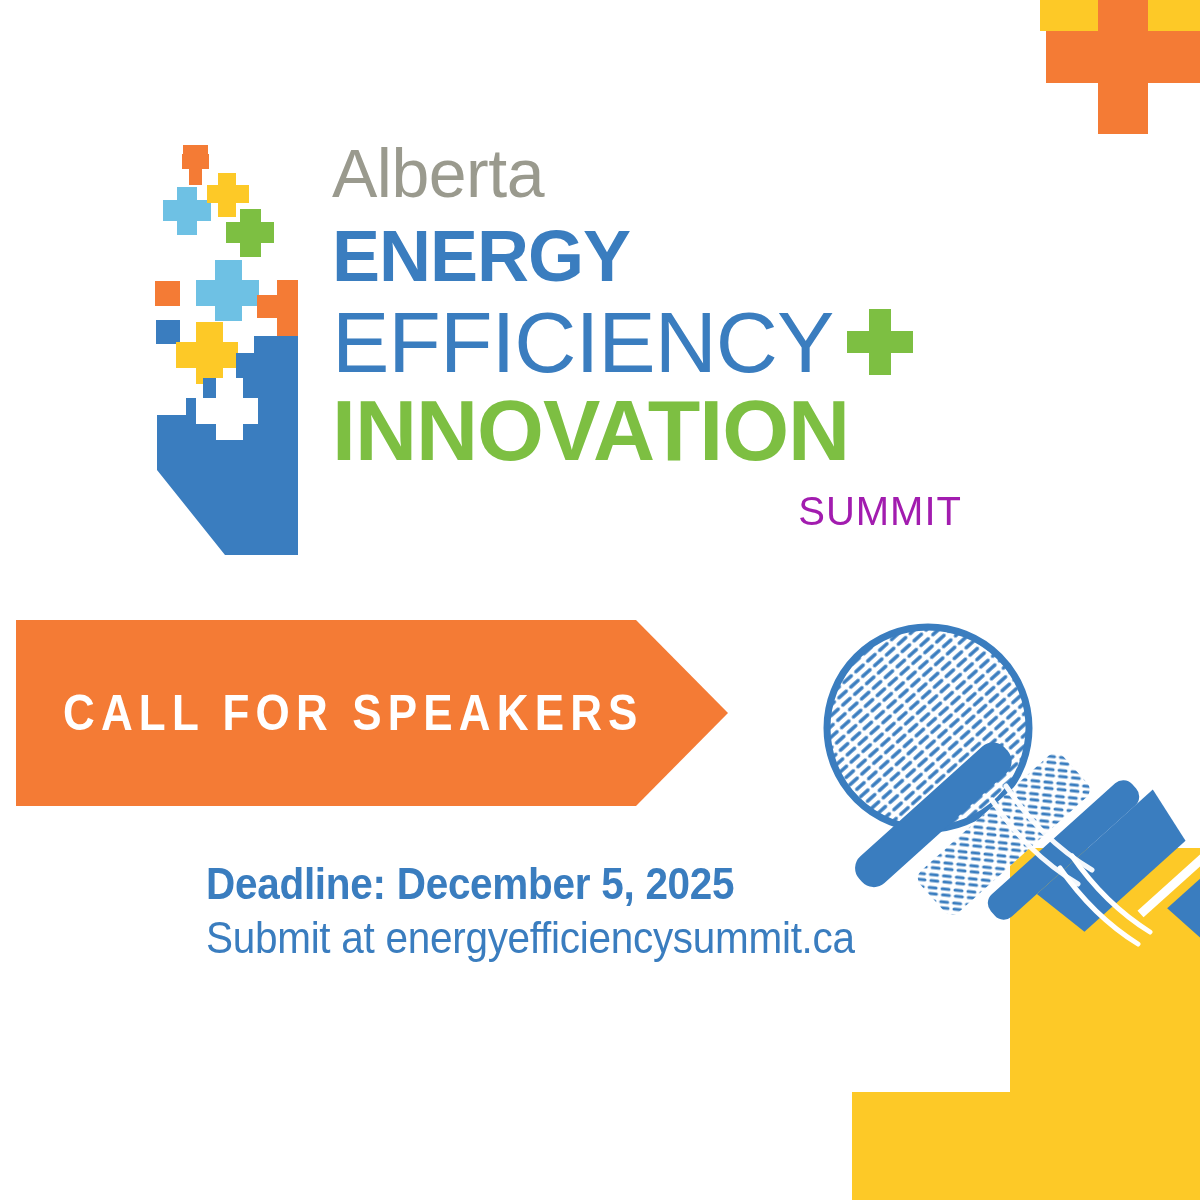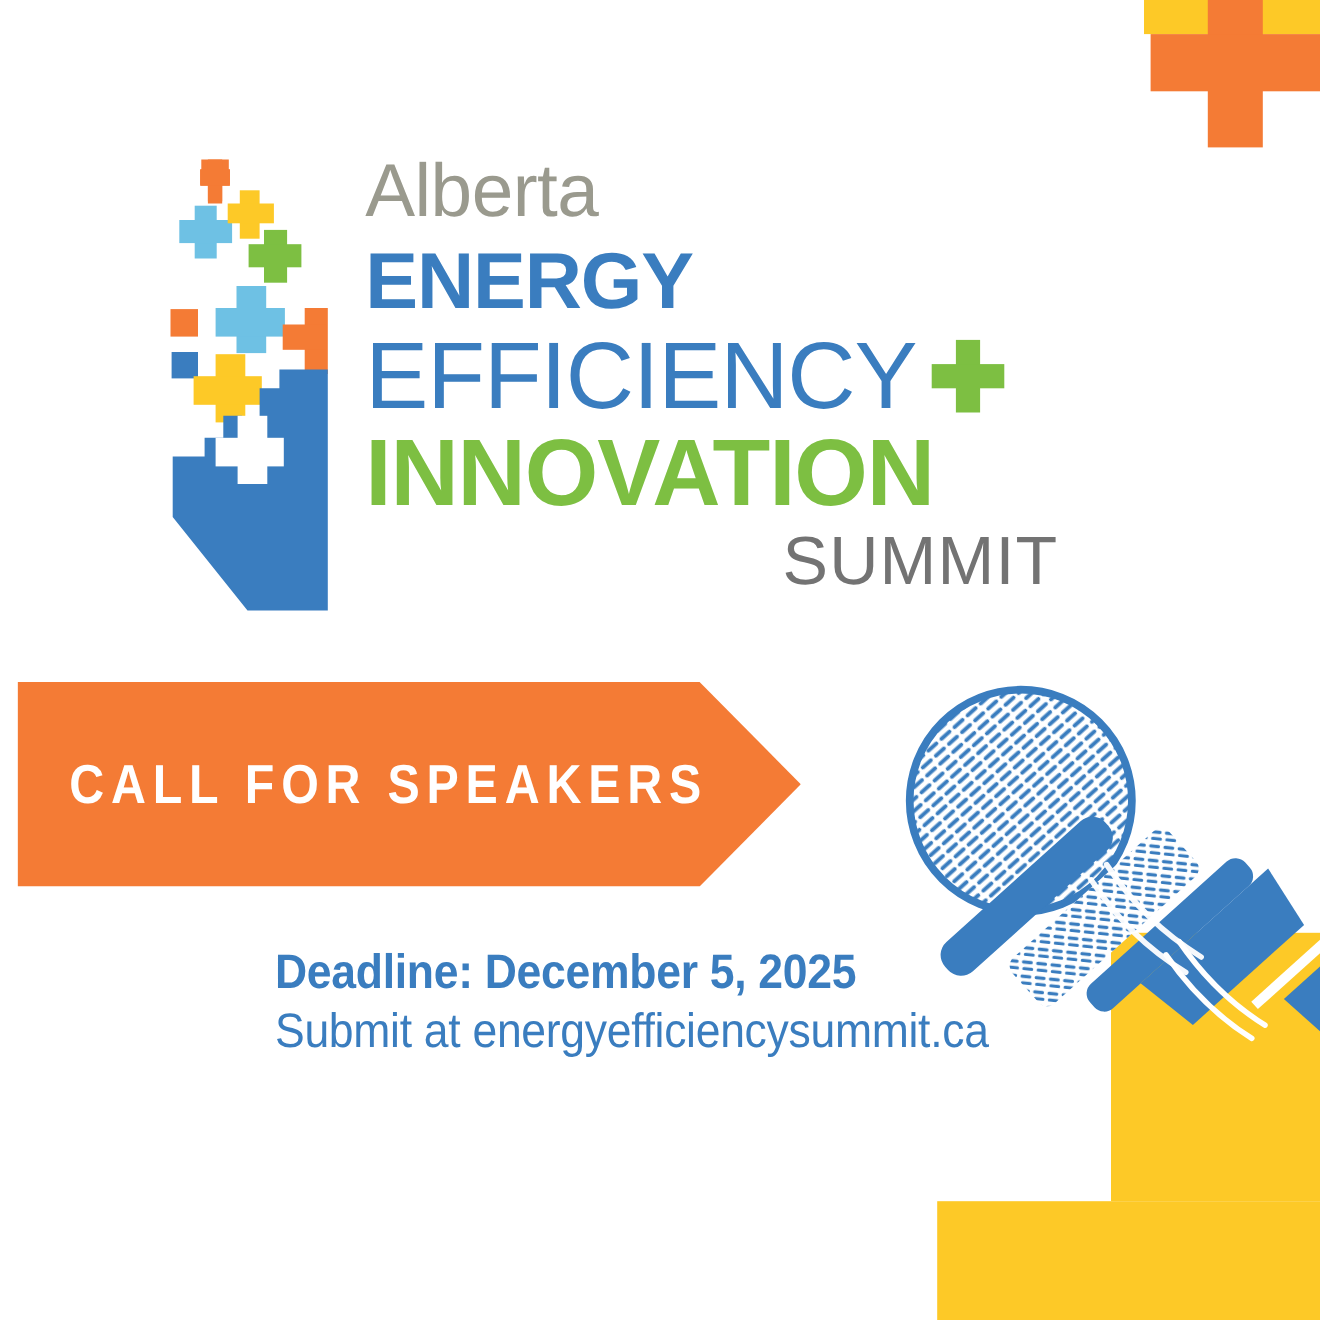--- a/index.html
+++ b/index.html
@@ -145,23 +145,23 @@
   .lt-innovation {
     font-size: 86px;
     line-height: 92px;
     color: #7DBF42;
     font-weight: 700;
     letter-spacing: -1px;
     margin-top: -4px;
     white-space: nowrap;
   }
   .lt-summit {
-    font-size: 62px;
+    font-size: 40px;
     line-height: 66px;
-    color: #737373;
+    color: #a21caf;
     font-weight: 400;
     letter-spacing: 1px;
     text-align: right;
     margin-top: 2px;
     padding-right: 8px;
     white-space: nowrap;
   }
 
   
   .banner {
@@ -190,21 +190,20 @@
     transform: scaleX(0.88);
     transform-origin: left center;
   }
 
   
   .deadline-block {
     position: absolute;
     left: 206px;
     top: 858px;
     width: 760px;
-    margin-left: 44px;
   }
   .deadline-line {
     color: #3A7DBF;
     font-size: 44px;
     line-height: 52px;
     font-weight: 700;
     letter-spacing: -0.3px;
     white-space: nowrap;
     transform: scaleX(0.92);
     transform-origin: left center;

